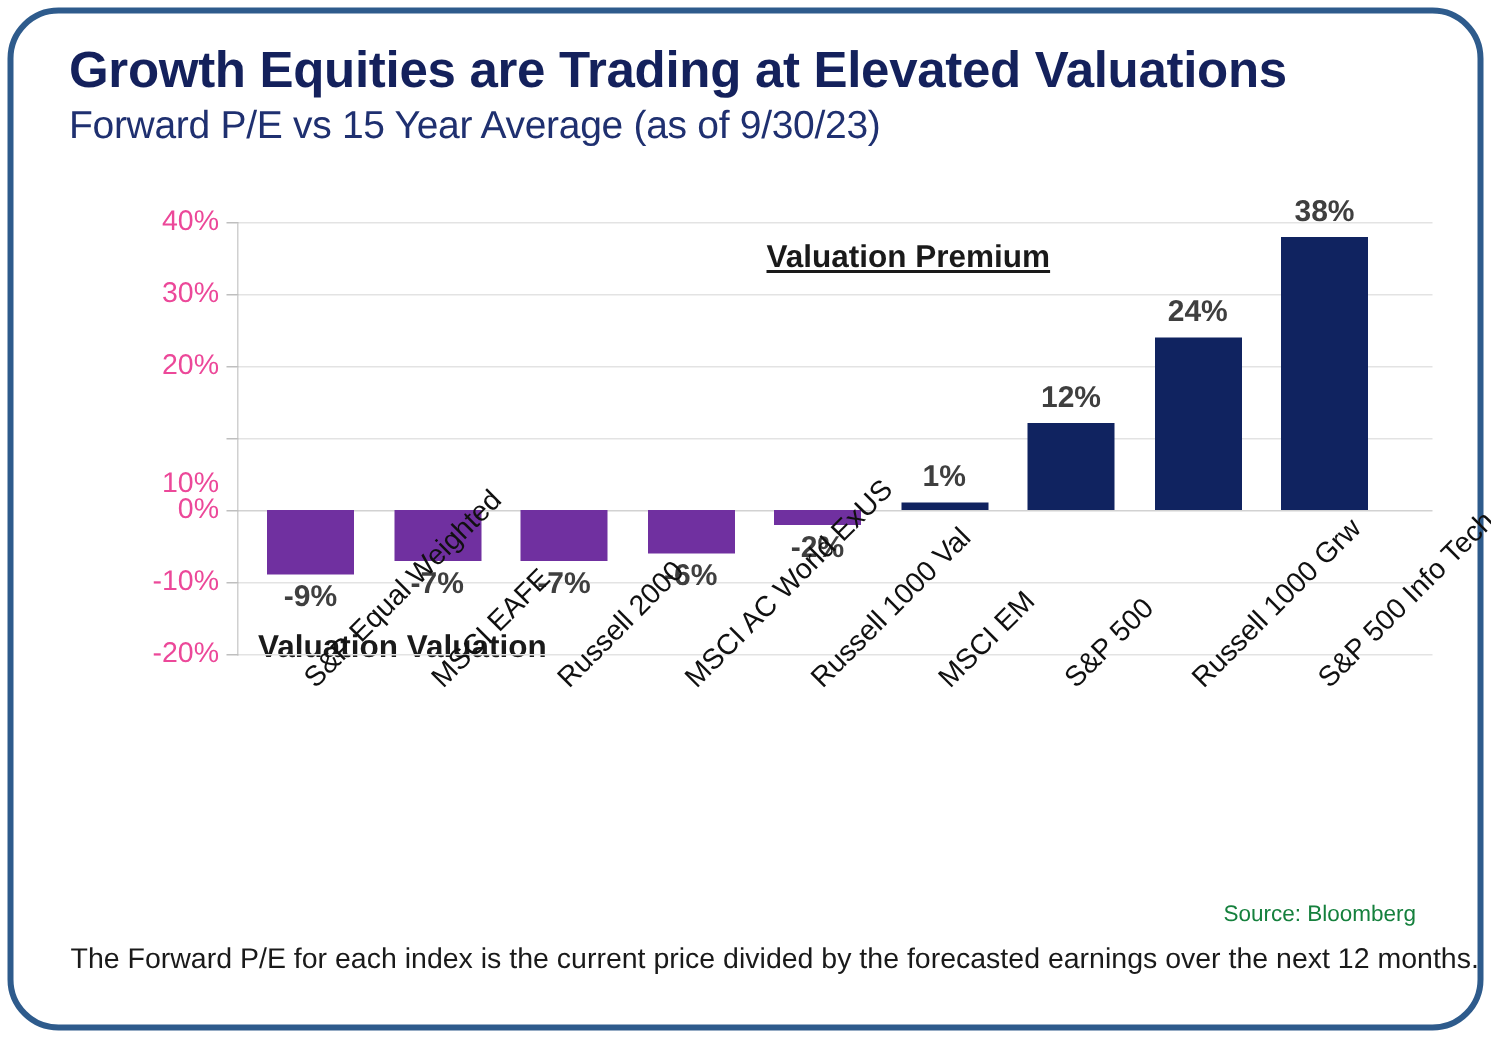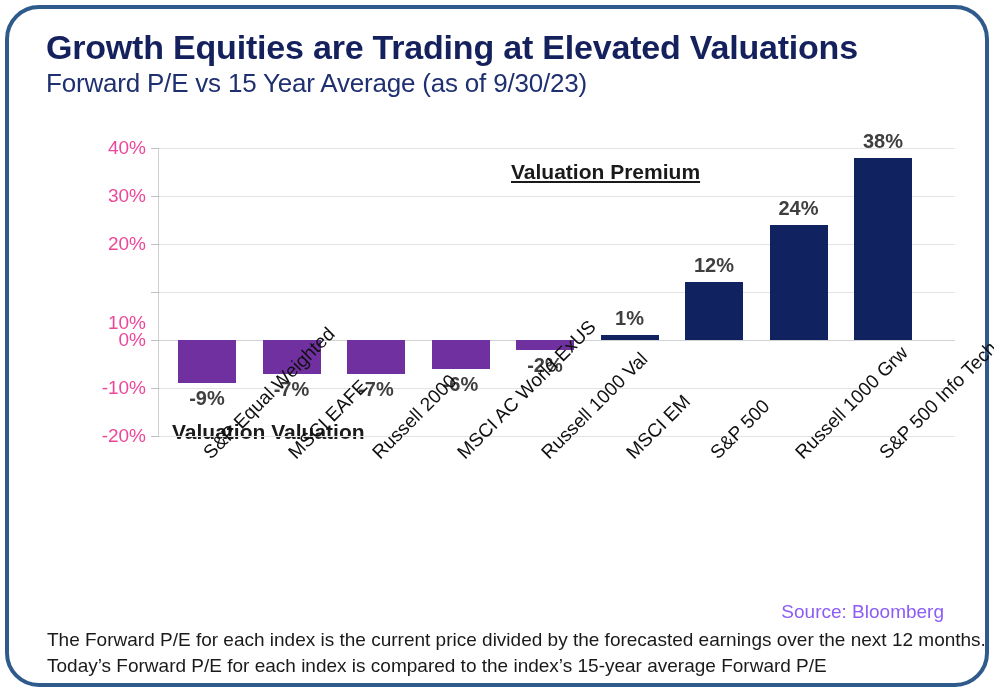--- a/index.html
+++ b/index.html
@@ -151,22 +151,22 @@
     white-space: nowrap;
     transform-origin: left top;
     transform: rotate(-45deg);
   }
 
   
   #source {
     position: absolute;
     right: 50px;
     top: 601px;
-    font-size: 19px;
-    color: #8b5cf6;
+    font-size: 15px;
+    color: #15803d;
     white-space: nowrap;
   }
   .foot-line {
     position: absolute;
     left: 47px;
     font-size: 19px;
     color: #1A1A1A;
     white-space: nowrap;
   }
   #foot1 { top: 629px; }
@@ -230,21 +230,20 @@
       <div class="xlabel" style="left: 452.5px; top: 448px;">MSCI AC World ExUS</div>
       <div class="xlabel" style="left: 537px; top: 448px;">Russell 1000 Val</div>
       <div class="xlabel" style="left: 621.5px; top: 448px;">MSCI EM</div>
       <div class="xlabel" style="left: 706px; top: 448px;">S&amp;P 500</div>
       <div class="xlabel" style="left: 790.5px; top: 448px;">Russell 1000 Grw</div>
       <div class="xlabel" style="left: 875px; top: 448px;">S&amp;P 500 Info Tech</div>
     </div>
 
   <div id="source">Source: Bloomberg</div>
   <div class="foot-line" id="foot1">The Forward P/E for each index is the current price divided by the forecasted earnings over the next 12 months.</div>
-  <div class="foot-line" id="foot2">Today’s Forward P/E for each index is compared to the index’s 15-year average Forward P/E</div>
 
 <div class="ytick" style="top: 436px;"></div>
     <div class="ytick" style="top: 388px;"></div>
     <div class="ytick" style="top: 340px;"></div>
     <div class="ytick" style="top: 292px;"></div>
     <div class="ytick" style="top: 244px;"></div>
     <div class="ytick" style="top: 196px;"></div>
     <div class="ytick" style="top: 148px;"></div>
   </div>
 

